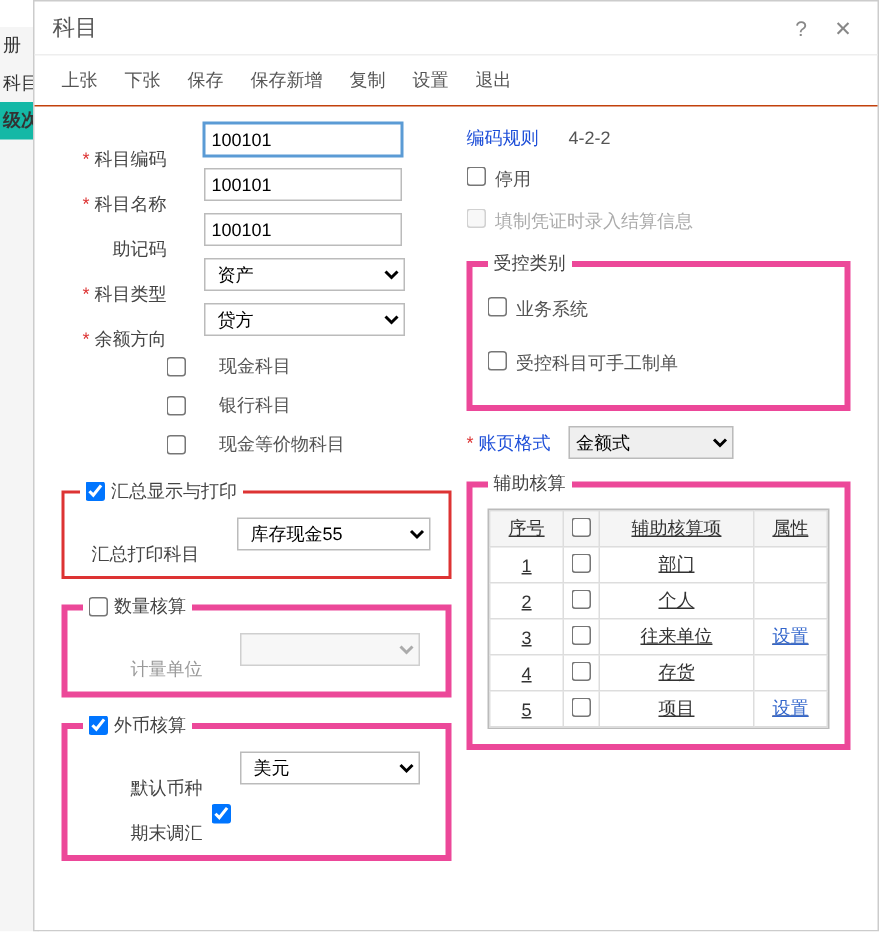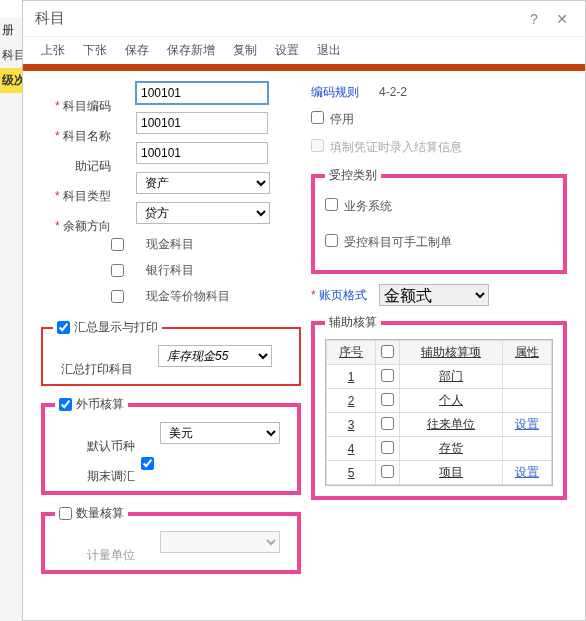--- a/index.html
+++ b/index.html
@@ -1,24 +1,24 @@
 <!DOCTYPE html>
 <html><head>
 <meta charset="utf-8">
 <style>
 * { box-sizing: border-box; margin: 0; padding: 0; }
 body { font-family: "Microsoft YaHei", Arial, sans-serif; font-size: 12px; color: #333; background: #fff; width: 586px; height: 621px; position: relative; }
 .sidebar-stub { position: absolute; left: 0; top: 18px; width: 26px; height: 603px; background: #f5f5f5; border-right: 1px solid #ddd; }
 .sidebar-stub div { padding: 4px 2px; font-size: 12px; white-space: nowrap; overflow: hidden; }
-.sidebar-row-selected { background: #fde047; font-weight: bold; }
+.sidebar-row-selected { background: #14b8a6; font-weight: bold; }
 .dialog { position: absolute; left: 22px; top: 0; right: 0; bottom: 0; background: #fff; border: 1px solid #ccc; }
 .title-bar { height: 36px; display: flex; align-items: center; padding: 0 12px; border-bottom: 1px solid #eee; }
 .title-bar .title { font-size: 15px; flex: 1; color: #555; }
 .title-bar .icon-btn { width: 22px; height: 22px; display: flex; align-items: center; justify-content: center; color: #888; cursor: pointer; margin-left: 6px; font-size: 14px; }
-.toolbar { height: 34px; display: flex; align-items: center; padding: 0 18px; gap: 18px; border-bottom: 7px solid #c2410c; color: #555; }
+.toolbar { height: 34px; display: flex; align-items: center; padding: 0 18px; gap: 18px; border-bottom: 1px solid #c2410c; color: #555; }
 .toolbar span { cursor: pointer; }
 .body { padding: 10px 18px; display: flex; gap: 10px; }
 .col-left { width: 260px; }
 .col-right { flex: 1; }
 .form-row { display: flex; align-items: center; margin-bottom: 6px; height: 24px; }
 .form-row .label { width: 76px; text-align: right; padding-right: 6px; color: #444; margin-top: 27px; }
 .form-row .label.req::before { content: "* "; color: #d33; }
 .form-row input[type=text], .form-row select { height: 22px; border: 1px solid #bbb; padding: 0 4px; font-size: 12px; background: #fff; margin-left: 19px; }
 .form-row input[type=text] { width: 132px; }
 .form-row input[type=text].focused { border: 1px solid #5b9bd5; outline: 1px solid #5b9bd5; }
@@ -29,21 +29,21 @@
 .check-inline.disabled { color: #aaa; }
 fieldset { border: 4px solid #ec4899; padding: 8px 10px 10px; margin-bottom: 10px; }
 fieldset > legend { padding: 0 4px; color: #444; font-size: 12px; }
 fieldset.highlight { border: 2px solid #d33; }
 fieldset.highlight > legend { font-weight: normal; }
 fieldset.legend-checked > legend { display: flex; align-items: center; gap: 4px; }
 .rule-row { display: flex; align-items: center; margin-bottom: 8px; height: 22px; }
 .rule-row .rlabel { width: 68px; text-align: left; color: #1d4ed8; }
 .rule-row .rlabel.req::before { content: "* "; color: #d33; }
 .rule-row .rval { color: #555; }
-.rule-row select { height: 22px; border: 1px solid #bbb; width: 110px; font-size: 16px; }
+.rule-row select { height: 22px; border: 1px solid #bbb; width: 110px; font-size: 12px; }
 .table-wrap { border: 1px solid #bbb; max-height: 150px; overflow: auto; position: relative; }
 table { border-collapse: collapse; width: 100%; font-size: 12px; }
 th, td { border: 1px solid #ddd; padding: 3px 4px; text-align: center; white-space: nowrap; text-decoration: underline; }
 th { background: #f5f5f5; font-weight: normal; }
 .link { color: #36c; text-decoration: underline; cursor: pointer; }
 input[type=checkbox] { width: 13px; height: 13px; }
 .disabled-input { background: #f5f5f5 !important; color: #888; }
 </style>
 </head>
 <body>
@@ -110,47 +110,47 @@
           </label>
       </div>
 
       <fieldset class="highlight legend-checked" style="margin-top:10px;">
         <legend>
             <input type="checkbox" checked="" style="">
             <span>汇总显示与打印</span>
           </legend>
         <div class="form-row">
           <div class="label" style="width:86px;">汇总打印科目</div>
-          <select style="width:114px;font-style:italic;"><option>库存现金55</option></select>
+          <select style="width:129px;"><option>库存现金55</option></select>
+        </div>
+      </fieldset>
+
+      <fieldset class="legend-checked">
+        <legend>
+            <input type="checkbox" style="">
+            <span>数量核算</span>
+          </legend>
+        <div class="form-row">
+          <div class="label" style="width:86px;color:#999;">计量单位</div>
+          <select class="disabled-input" style="width:120px;" disabled=""><option></option></select>
         </div>
       </fieldset>
 
       <fieldset class="legend-checked">
         <legend>
             <input type="checkbox" checked="" style="">
             <span>外币核算</span>
           </legend>
         <div class="form-row">
           <div class="label" style="width:86px;">默认币种</div>
           <select style="width:120px;"><option>美元</option></select>
         </div>
         <div class="form-row">
           <div class="label" style="width:86px;">期末调汇</div>
           <input type="checkbox" checked="" style="">
-        </div>
-      </fieldset>
-
-      <fieldset class="legend-checked">
-        <legend>
-            <input type="checkbox" style="">
-            <span>数量核算</span>
-          </legend>
-        <div class="form-row">
-          <div class="label" style="width:86px;color:#999;">计量单位</div>
-          <select class="disabled-input" style="width:120px;" disabled=""><option></option></select>
         </div>
       </fieldset>
     </div>
 
     <div class="col-right">
       <div class="rule-row">
         <div class="rlabel">编码规则</div>
         <div class="rval">4-2-2</div>
       </div>
       <div class="check-inline">

